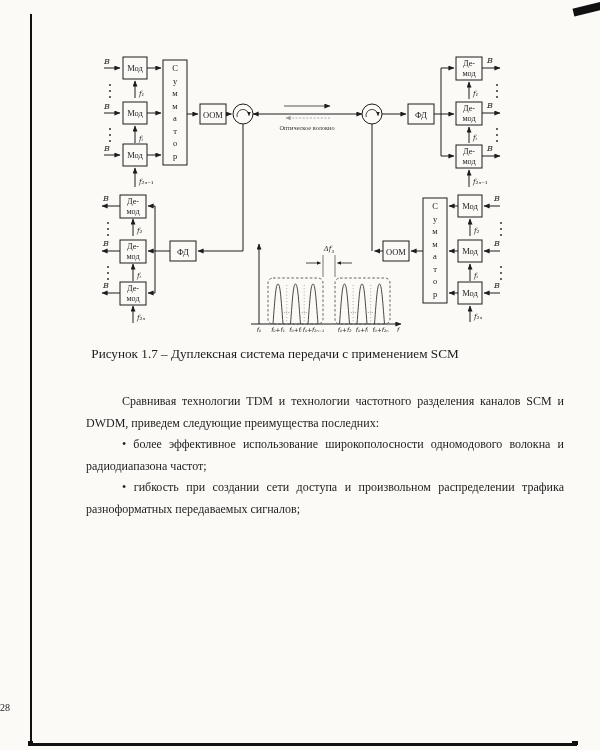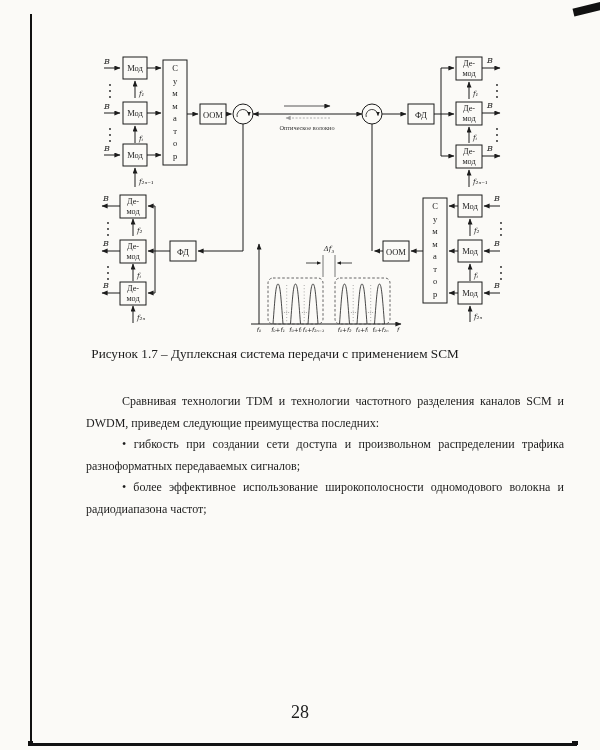--- a/index.html
+++ b/index.html
@@ -21,22 +21,22 @@
   .freq-label{font:italic 7px "DejaVu Serif","DejaVu Sans",serif;}
   .tick-label{font:italic 5.8px "DejaVu Sans","DejaVu Serif",sans-serif;}
   .fiber-label{font:6.3px "Liberation Serif",serif;fill:#333;}
   .guard-label{font:italic 7px "DejaVu Serif","DejaVu Sans",serif;}
   .ellipsis{font:6px "DejaVu Sans",sans-serif;fill:#555;}
   .caption{position:absolute;top:346px;left:0;width:488px;text-align:center;
            font-size:13.2px;padding-left:31px;}
   .body-text{position:absolute;top:391px;left:62px;width:478px;font-size:12px;
              line-height:21.6px;text-align:justify;margin-left:24px;}
   .body-text p{margin:0;text-indent:36px;}
-  .page-number{position:absolute;top:702px;left:0;width:600px;text-align:center;
-               font-size:18px;}
+  .page-number{position:absolute;top:702px;left:0;width:600px;
+               font-size:10px;}
   .edge{position:absolute;background:#111;}
   .edge-left{left:30px;top:14px;width:2px;height:730px;}
   .edge-bottom{left:29px;top:743px;width:548px;height:2.5px;}
   .edge-bl{left:28px;top:741px;width:5px;height:5px;}
   .edge-br{left:572px;top:741px;width:6px;height:4px;}
   .edge-tr{right:-3px;top:5px;width:30px;height:8px;transform:rotate(-14deg);}
 </style>
 </head>
 <body>
 
@@ -285,22 +285,22 @@
       <text class="tick-label" x="380.5" y="332" text-anchor="middle">f₀+f₂ₙ</text>
       <text class="tick-label" x="398" y="332" text-anchor="middle">f</text>
     </g>
   </g>
 </svg>
 
 <div class="caption">Рисунок 1.7 – Дуплексная система передачи с применением SCM</div>
 
 <div class="body-text">
   <p>Сравнивая технологии TDM и технологии частотного разделения каналов SCM и DWDM, приведем следующие преимущества последних:</p>
+  <p>• более эффективное использование широкополосности одномодового волокна и радиодиапазона частот;</p>
   <p>• гибкость при создании сети доступа и произвольном распределении трафика разноформатных передаваемых сигналов;</p>
-  <p>• более эффективное использование широкополосности одномодового волокна и радиодиапазона частот;</p>
 </div>
 
 <div class="page-number">28</div>
 
 <div class="edge edge-left"></div>
 <div class="edge edge-bottom"></div>
 <div class="edge edge-bl"></div>
 <div class="edge edge-br"></div>
 <div class="edge edge-tr"></div>
 

